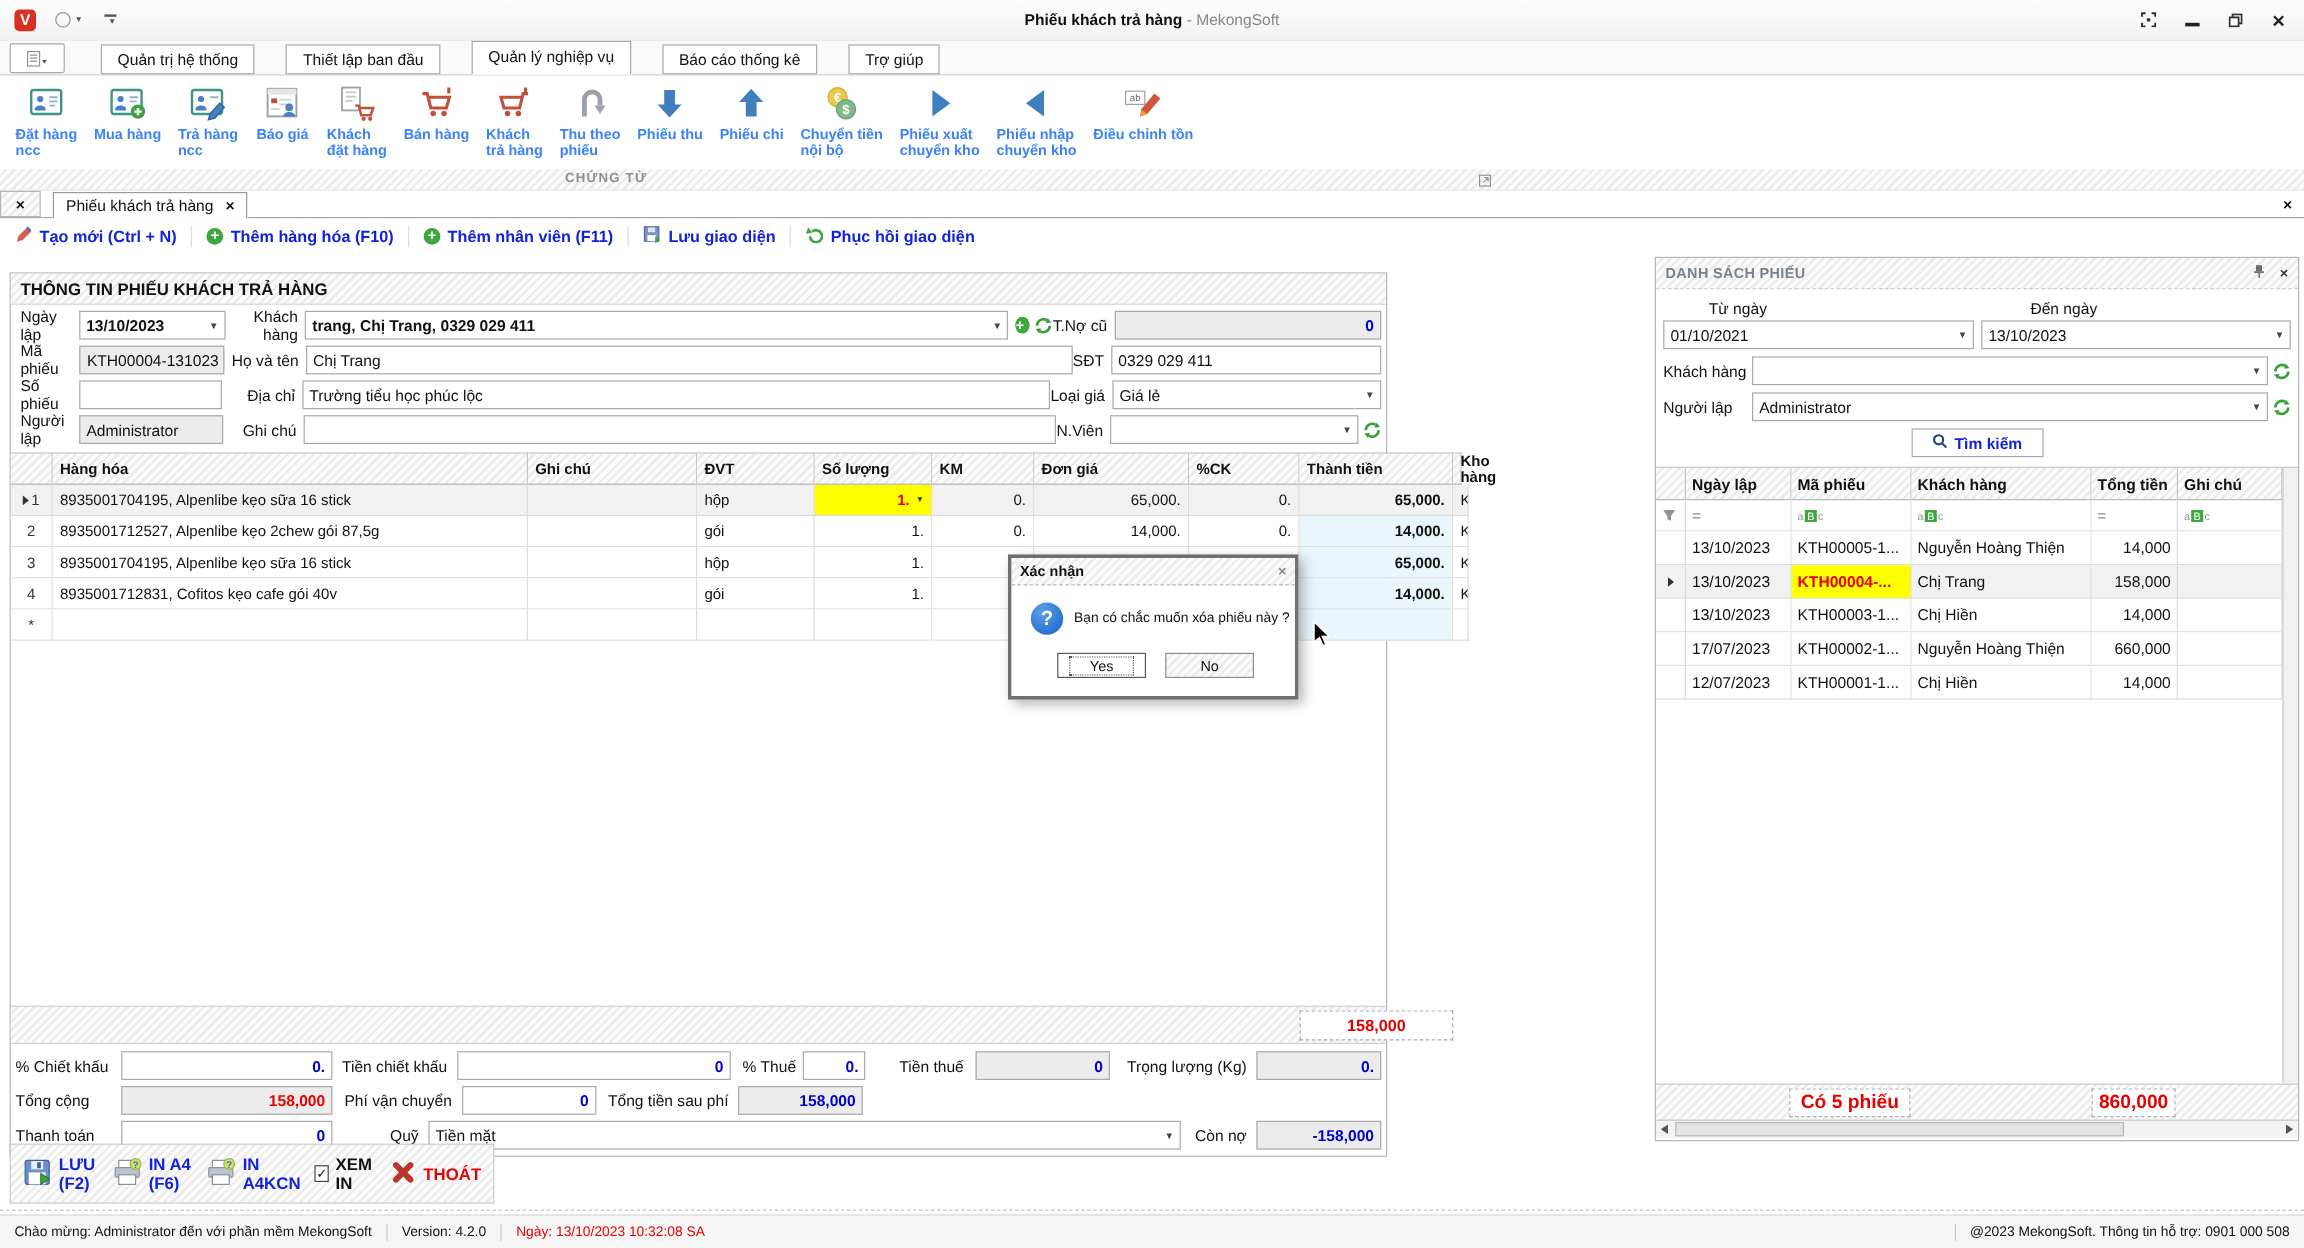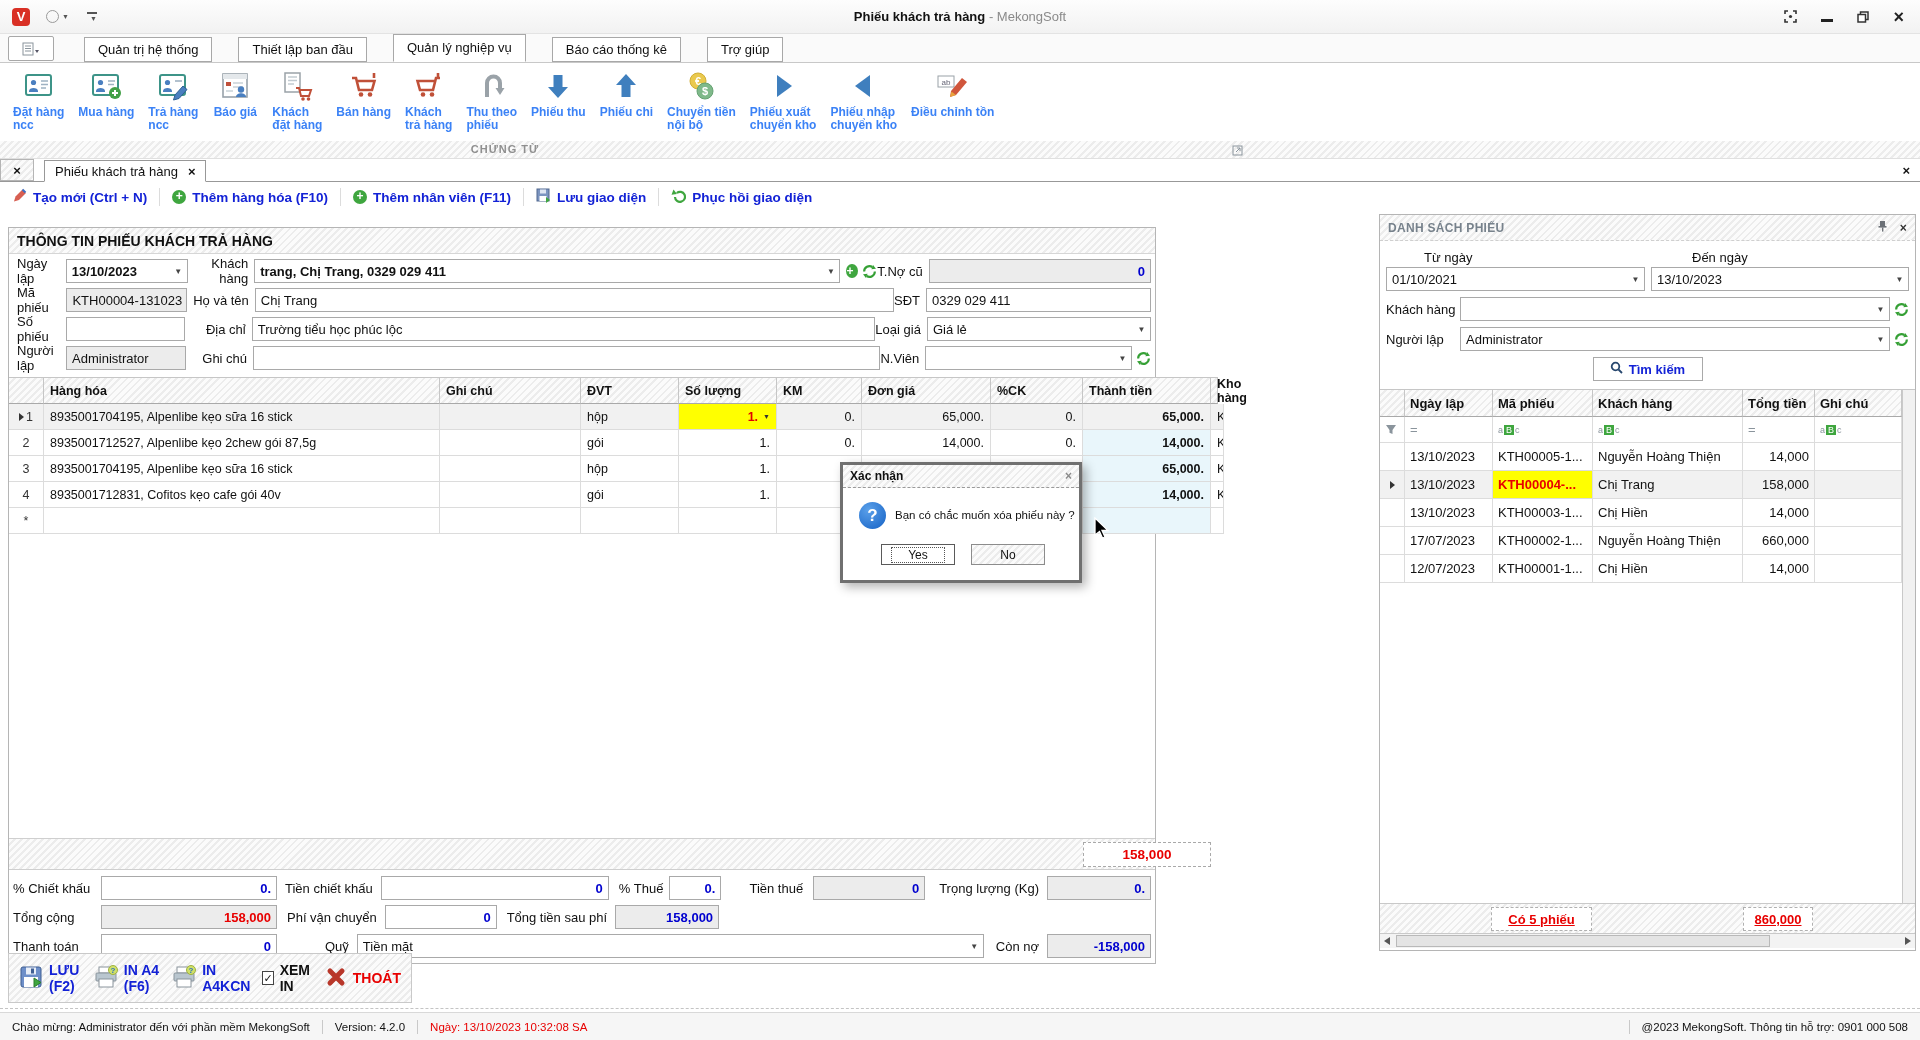--- a/index.html
+++ b/index.html
@@ -160,21 +160,21 @@
   .sfc { height:26px; border-right:1px solid #dcdcdc; border-bottom:1px solid #dcdcdc; display:flex;
     align-items:center; padding-left:5px; color:#8a949c; background:#fff; cursor:pointer; }
   .sc { height:28px; border-right:1px solid #dcdcdc; border-bottom:1px solid #dcdcdc; background:#fff;
     display:flex; align-items:center; padding:0 5px; overflow:hidden; white-space:nowrap; }
   .sc.amt { justify-content:flex-end; }
   .srow-sel .sc { background:#f1f1f1; }
   .sc.code-hl { background:#ffff00; color:#e80000; font-weight:bold; }
   .vscroll { position:absolute; right:0; top:0; bottom:0; width:13px; background:#f1f1f1; border-left:1px solid #c9c9c9; cursor:pointer; }
   .sp-footer { height:30px; border-top:1px solid #c9c9c9; position:relative; }
   .spbox { position:absolute; top:3px; height:24px; border:1px dashed #b0b0b0; background:#fff;
-    display:flex; align-items:center; justify-content:center; font-size:13px;text-decoration:underline; }
+    display:flex; align-items:center; justify-content:center; font-size:16px; }
   .sp-hscroll { height:15px; border-top:1px solid #c9c9c9; background:#f3f3f3; position:relative; margin-bottom:2px; }
   .hthumb { position:absolute; left:16px; top:1px; bottom:1px; width:374px; background:#e4e4e4; border:1px solid #b9b9b9; cursor:pointer; }
   .harrow { position:absolute; top:3px; width:0; height:0; border-top:4.5px solid transparent; border-bottom:4.5px solid transparent; cursor:pointer; }
   .harrow.left { left:4px; border-right:6px solid #555; }
   .harrow.right { right:4px; border-left:6px solid #555; }
 
   
   .dialog { position:absolute; left:840px; top:462px; width:242px; height:121px; background:#fff;
     border:3px solid #707070; box-shadow:4px 4px 10px rgba(0,0,0,.3); z-index:50; }
   .dlg-title { height:23px; display:flex; align-items:center; padding:0 7px; font-weight:bold;

